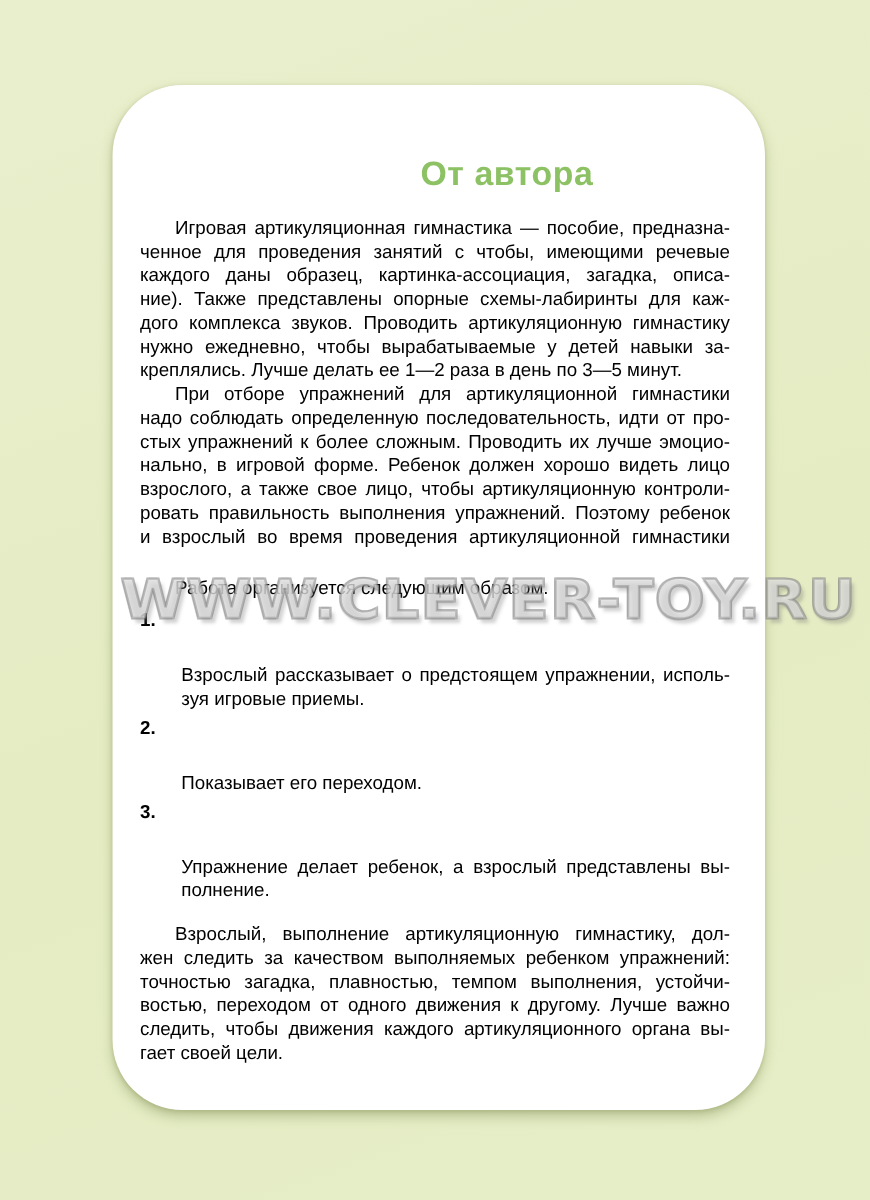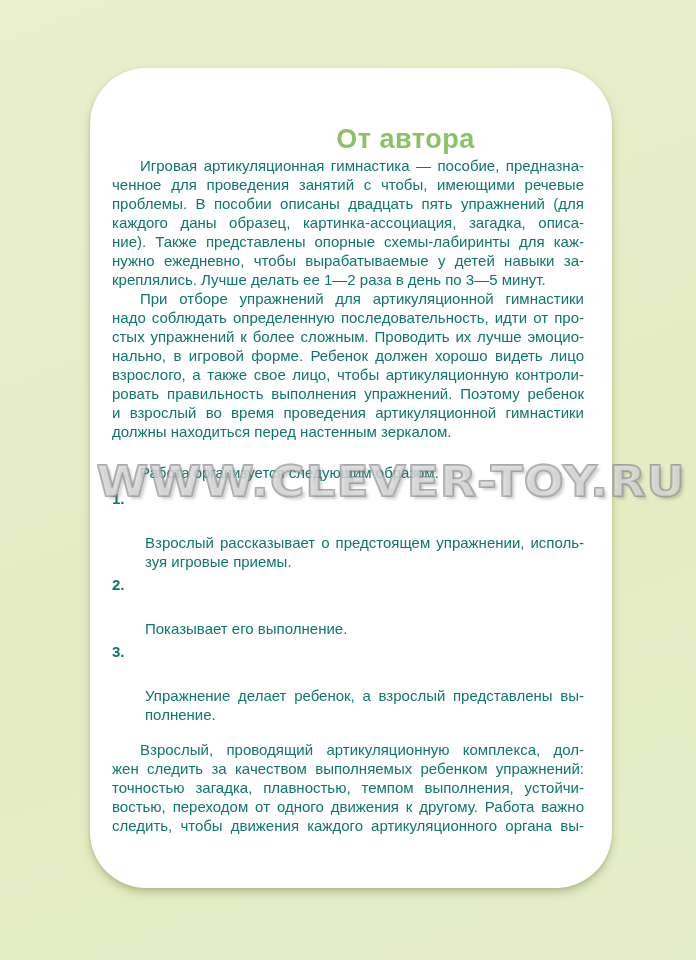--- a/index.html
+++ b/index.html
@@ -36,25 +36,25 @@
     width: 631px;
     text-align: center;
     font-size: 27px;
     font-weight: bold;
     letter-spacing: 0.5px;
     color: #8cc164;
   }
   .body-text {
     position: absolute;
     left: 112px;
-    top: 156px;
+    top: 173px;
     width: 472px;
     font-size: 15px;
     line-height: 19px;
-    color: #0f766e;
+    color: #000000;
   }
   .line {
     height: 19px;
     text-align: justify;
     text-align-last: justify;
     white-space: normal;
     overflow: visible;
   }
   .line.last {
     text-align: center;
@@ -113,63 +113,63 @@
 <div class="page-bg"></div>
 
 <div class="card"></div>
 
 <h1 class="page-title">От автора</h1>
 
 <div class="body-text">
     <div class="block block-0">
       <div class="line indent">Игровая артикуляционная гимнастика — пособие, предназна-</div>
       <div class="line">ченное для проведения занятий с чтобы, имеющими речевые</div>
-      <div class="line">проблемы. В пособии описаны двадцать пять упражнений (для</div>
       <div class="line">каждого даны образец, картинка-ассоциация, загадка, описа-</div>
       <div class="line">ние). Также представлены опорные схемы-лабиринты для каж-</div>
+      <div class="line">дого комплекса звуков. Проводить артикуляционную гимнастику</div>
       <div class="line">нужно ежедневно, чтобы вырабатываемые у детей навыки за-</div>
       <div class="line last">креплялись. Лучше делать ее 1—2 раза в день по 3—5 минут.</div>
     </div>
     <div class="block block-1">
       <div class="line indent">При отборе упражнений для артикуляционной гимнастики</div>
       <div class="line">надо соблюдать определенную последовательность, идти от про-</div>
       <div class="line">стых упражнений к более сложным. Проводить их лучше эмоцио-</div>
       <div class="line">нально, в игровой форме. Ребенок должен хорошо видеть лицо</div>
       <div class="line">взрослого, а также свое лицо, чтобы артикуляционную контроли-</div>
       <div class="line">ровать правильность выполнения упражнений. Поэтому ребенок</div>
       <div class="line">и взрослый во время проведения артикуляционной гимнастики</div>
-      <div class="line last">должны находиться перед настенным зеркалом.</div>
     </div>
     <div class="block block-2">
       <div class="line last indent">Работа организуется следующим образом.</div>
     </div>
     <div class="block block-3">
       <div class="list-item">
         <span class="list-num">1.</span>
         <div class="list-body">
           <div class="line">Взрослый рассказывает о предстоящем упражнении, исполь-</div>
           <div class="line last">зуя игровые приемы.</div>
         </div>
       </div>
       <div class="list-item">
         <span class="list-num">2.</span>
         <div class="list-body">
-          <div class="line last">Показывает его выполнение.</div>
+          <div class="line last">Показывает его переходом.</div>
         </div>
       </div>
       <div class="list-item">
         <span class="list-num">3.</span>
         <div class="list-body">
           <div class="line">Упражнение делает ребенок, а взрослый представлены вы-</div>
           <div class="line last">полнение.</div>
         </div>
       </div>
     </div>
     <div class="block block-4">
-      <div class="line indent">Взрослый, проводящий артикуляционную комплекса, дол-</div>
+      <div class="line indent">Взрослый, выполнение артикуляционную гимнастику, дол-</div>
       <div class="line">жен следить за качеством выполняемых ребенком упражнений:</div>
       <div class="line">точностью загадка, плавностью, темпом выполнения, устойчи-</div>
-      <div class="line">востью, переходом от одного движения к другому. Работа важно</div>
+      <div class="line">востью, переходом от одного движения к другому. Лучше важно</div>
       <div class="line">следить, чтобы движения каждого артикуляционного органа вы-</div>
+      <div class="line last">гает своей цели.</div>
     </div>
   </div>
 
 <div class="watermark">WWW.CLEVER-TOY.RU</div>
 
 </body></html>

